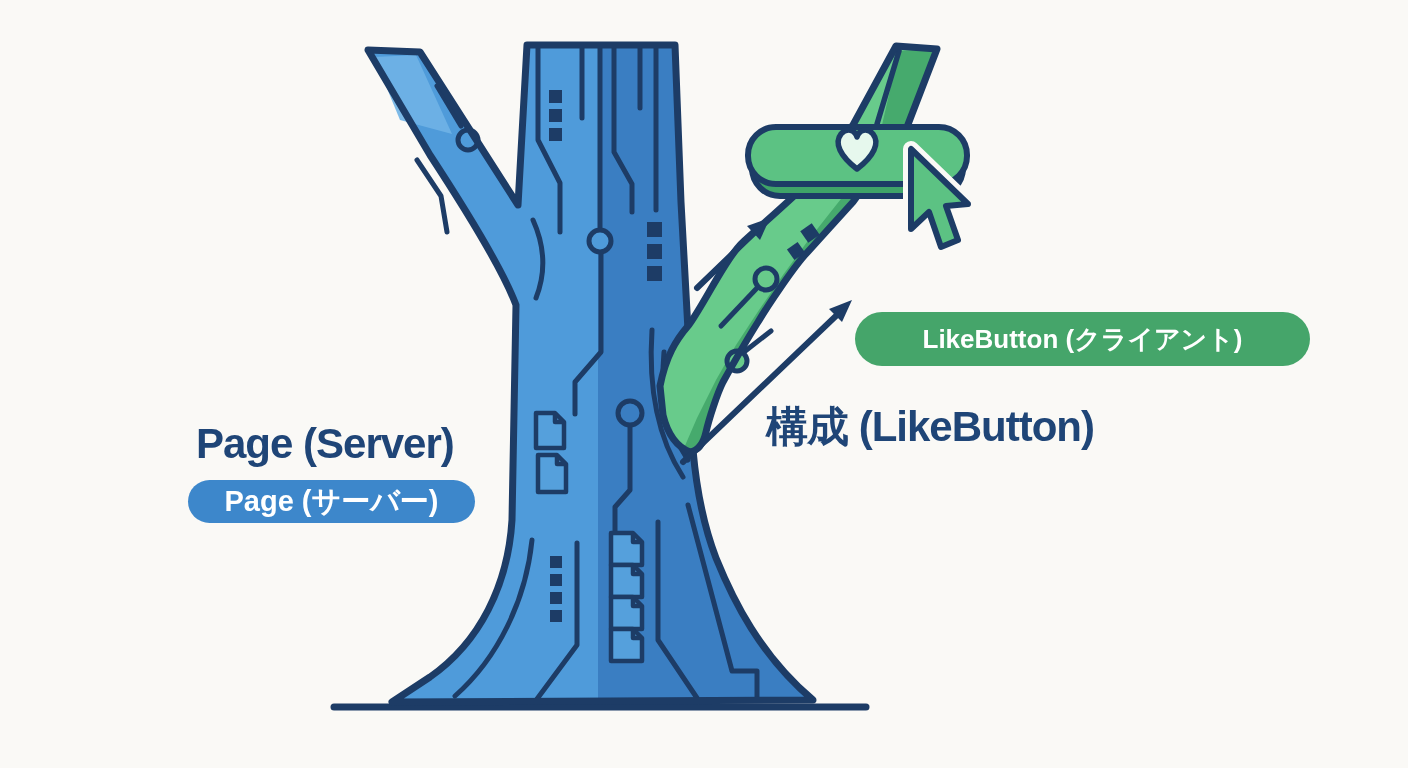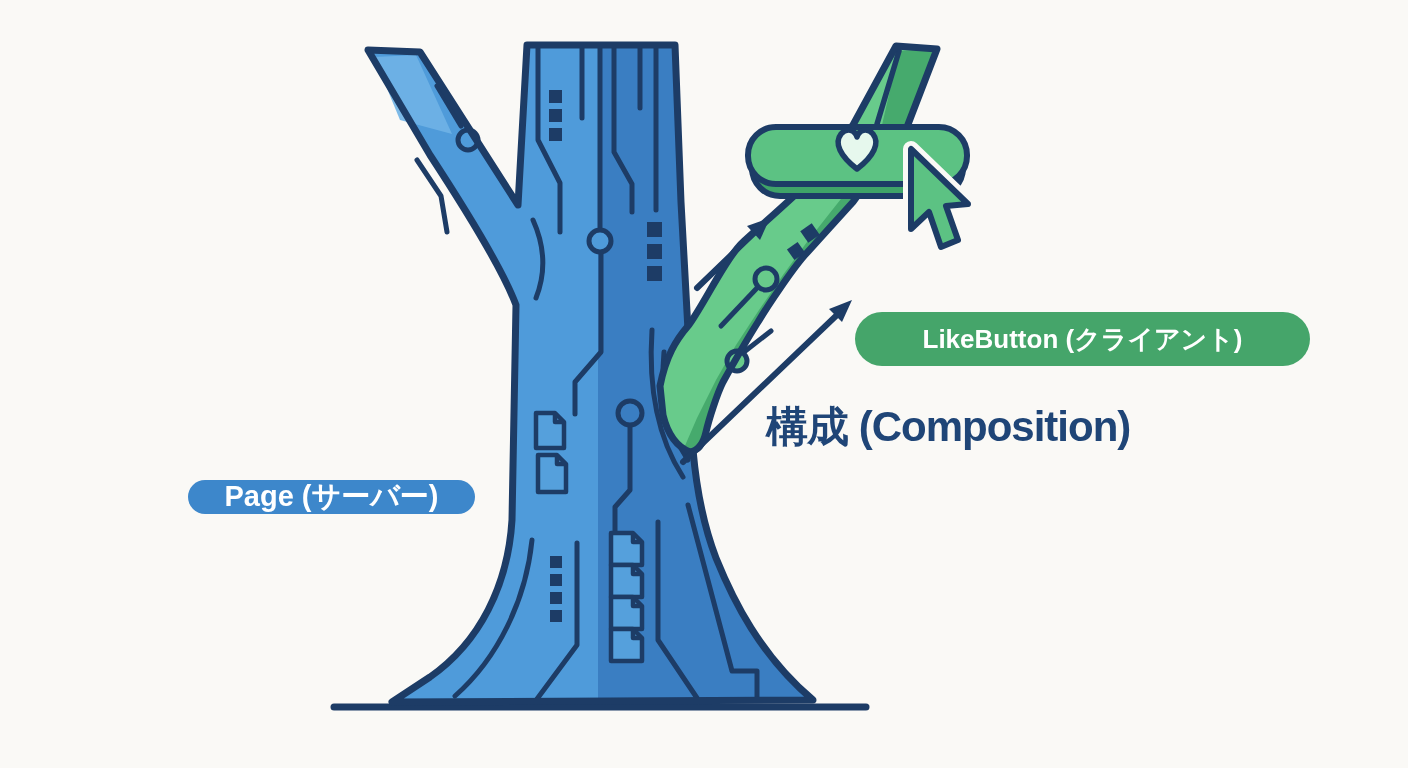--- a/index.html
+++ b/index.html
@@ -149,21 +149,22 @@
     <rect x="752" y="140" width="211" height="56" rx="28" fill="var(--button-green-shadow,#3fa468)" stroke="var(--outline-navy,#1d3c66)" stroke-width="6"></rect>
     <rect x="748" y="127" width="219" height="57" rx="28" fill="var(--button-green,#5cc283)" stroke="var(--outline-navy,#1d3c66)" stroke-width="6"></rect>
     <path d="M857,169 C840,156 834,143 841,134 C847,127 855,130 857,137
              C859,130 867,127 873,134 C880,143 874,156 857,169 Z" fill="var(--heart-fill,#e6f8ed)" stroke="var(--outline-navy,#1d3c66)" stroke-width="5.5" stroke-linejoin="round"></path>
 
     <path d="M911,149 L911,229 L929,212 L941,247 L958,240 L946,206 L968,204 Z" fill="none" stroke="var(--page-bg,#faf9f6)" stroke-width="16" stroke-linejoin="round"></path>
     <path d="M911,149 L911,229 L929,212 L941,247 L958,240 L946,206 L968,204 Z" fill="var(--button-green,#5cc283)" stroke="var(--outline-navy,#1d3c66)" stroke-width="6" stroke-linejoin="round"></path>
   </g>
 </svg>
 
+  <div class="heading" style="left:196px;top:421px;">Page (Server)</div>
 
-  <div class="pill pill-blue" style="left:188px;top:480px;width:287px;height:34px;font-size:29px;">Page (サーバー)</div>
+  <div class="pill pill-blue" style="left:188px;top:480px;width:287px;height:43px;font-size:29px;">Page (サーバー)</div>
 
 
   <div class="pill pill-green" style="left:855px;top:312px;width:455px;height:54px;font-size:26px;">LikeButton (クライアント)</div>
 
-  <div class="heading" style="left:766px;top:404px;">構成 (Composition)</div>
+  <div class="heading" style="left:766px;top:404px;">構成 (LikeButton)</div>
 
 </div>
 
 </body></html>

